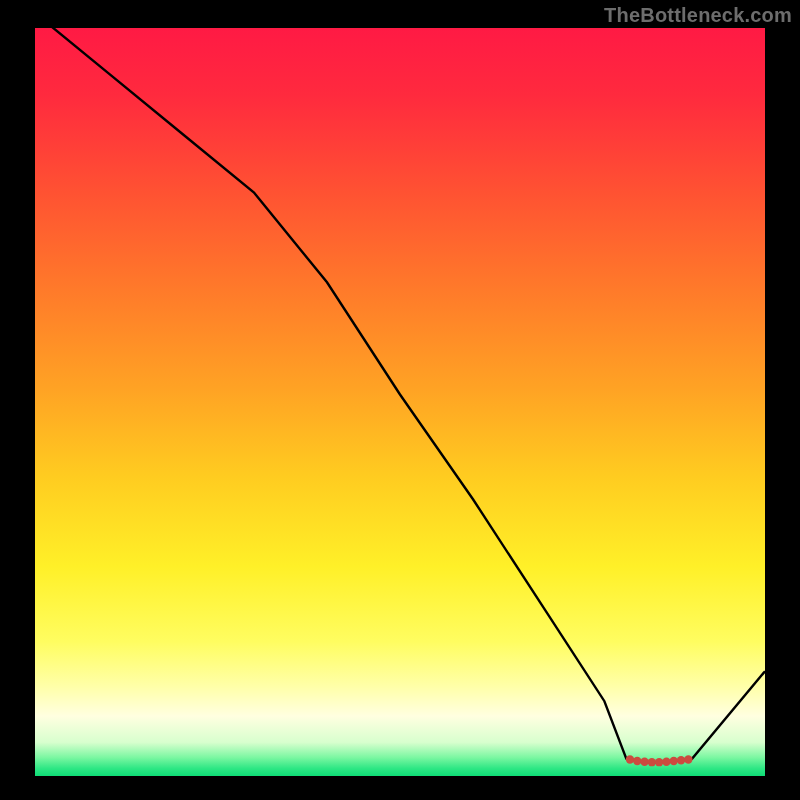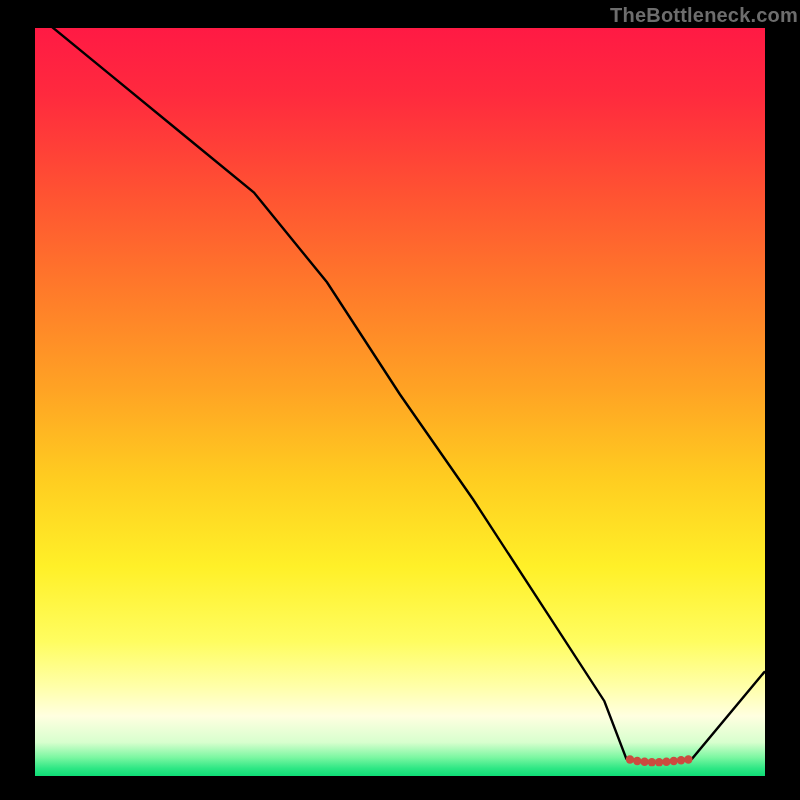--- a/index.html
+++ b/index.html
@@ -15,21 +15,21 @@
     position: absolute;
     left: 0;
     top: 0;
     width: 800px;
     height: 800px;
     background: #000;
   }
   .watermark {
     position: absolute;
     top: 4px;
-    right: 2px;
+    right: 8px;
     font-size: 20px;
     font-weight: 600;
     color: #6d6d6d;
     letter-spacing: 0.2px;
     text-align: right;
   }
   .plot-outer {
     position: absolute;
     left: 35px;
     top: 28px;

